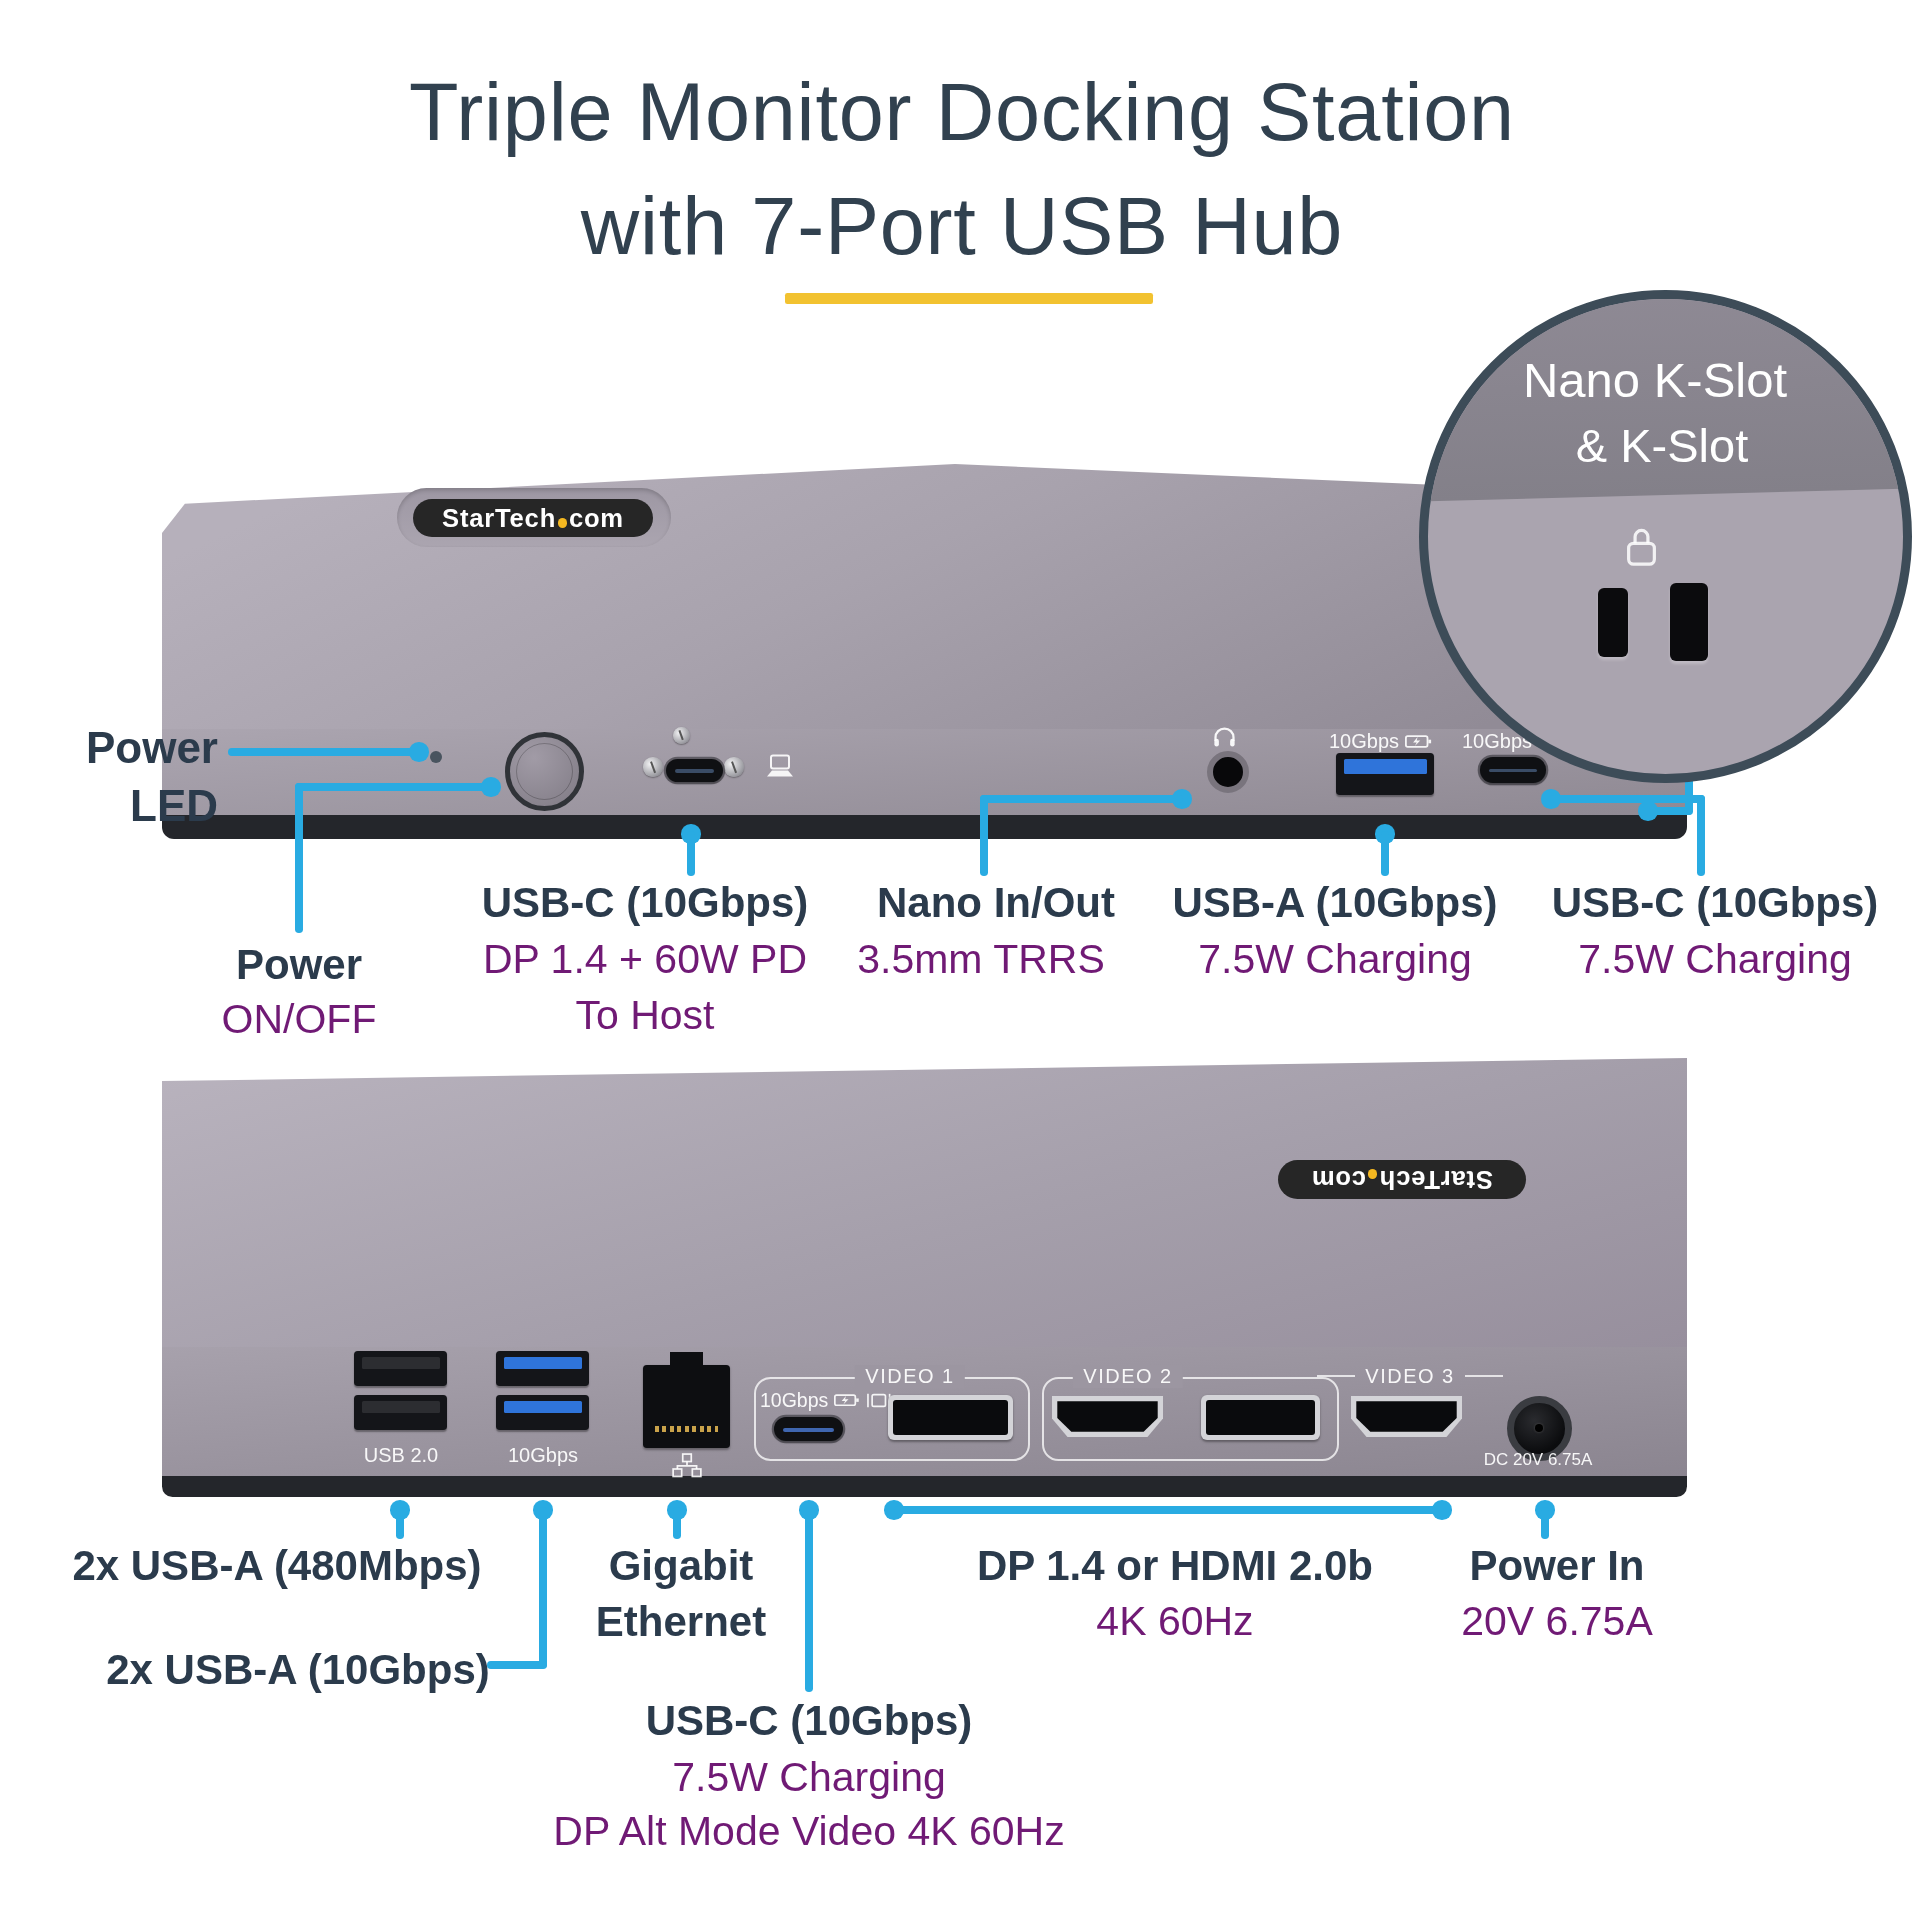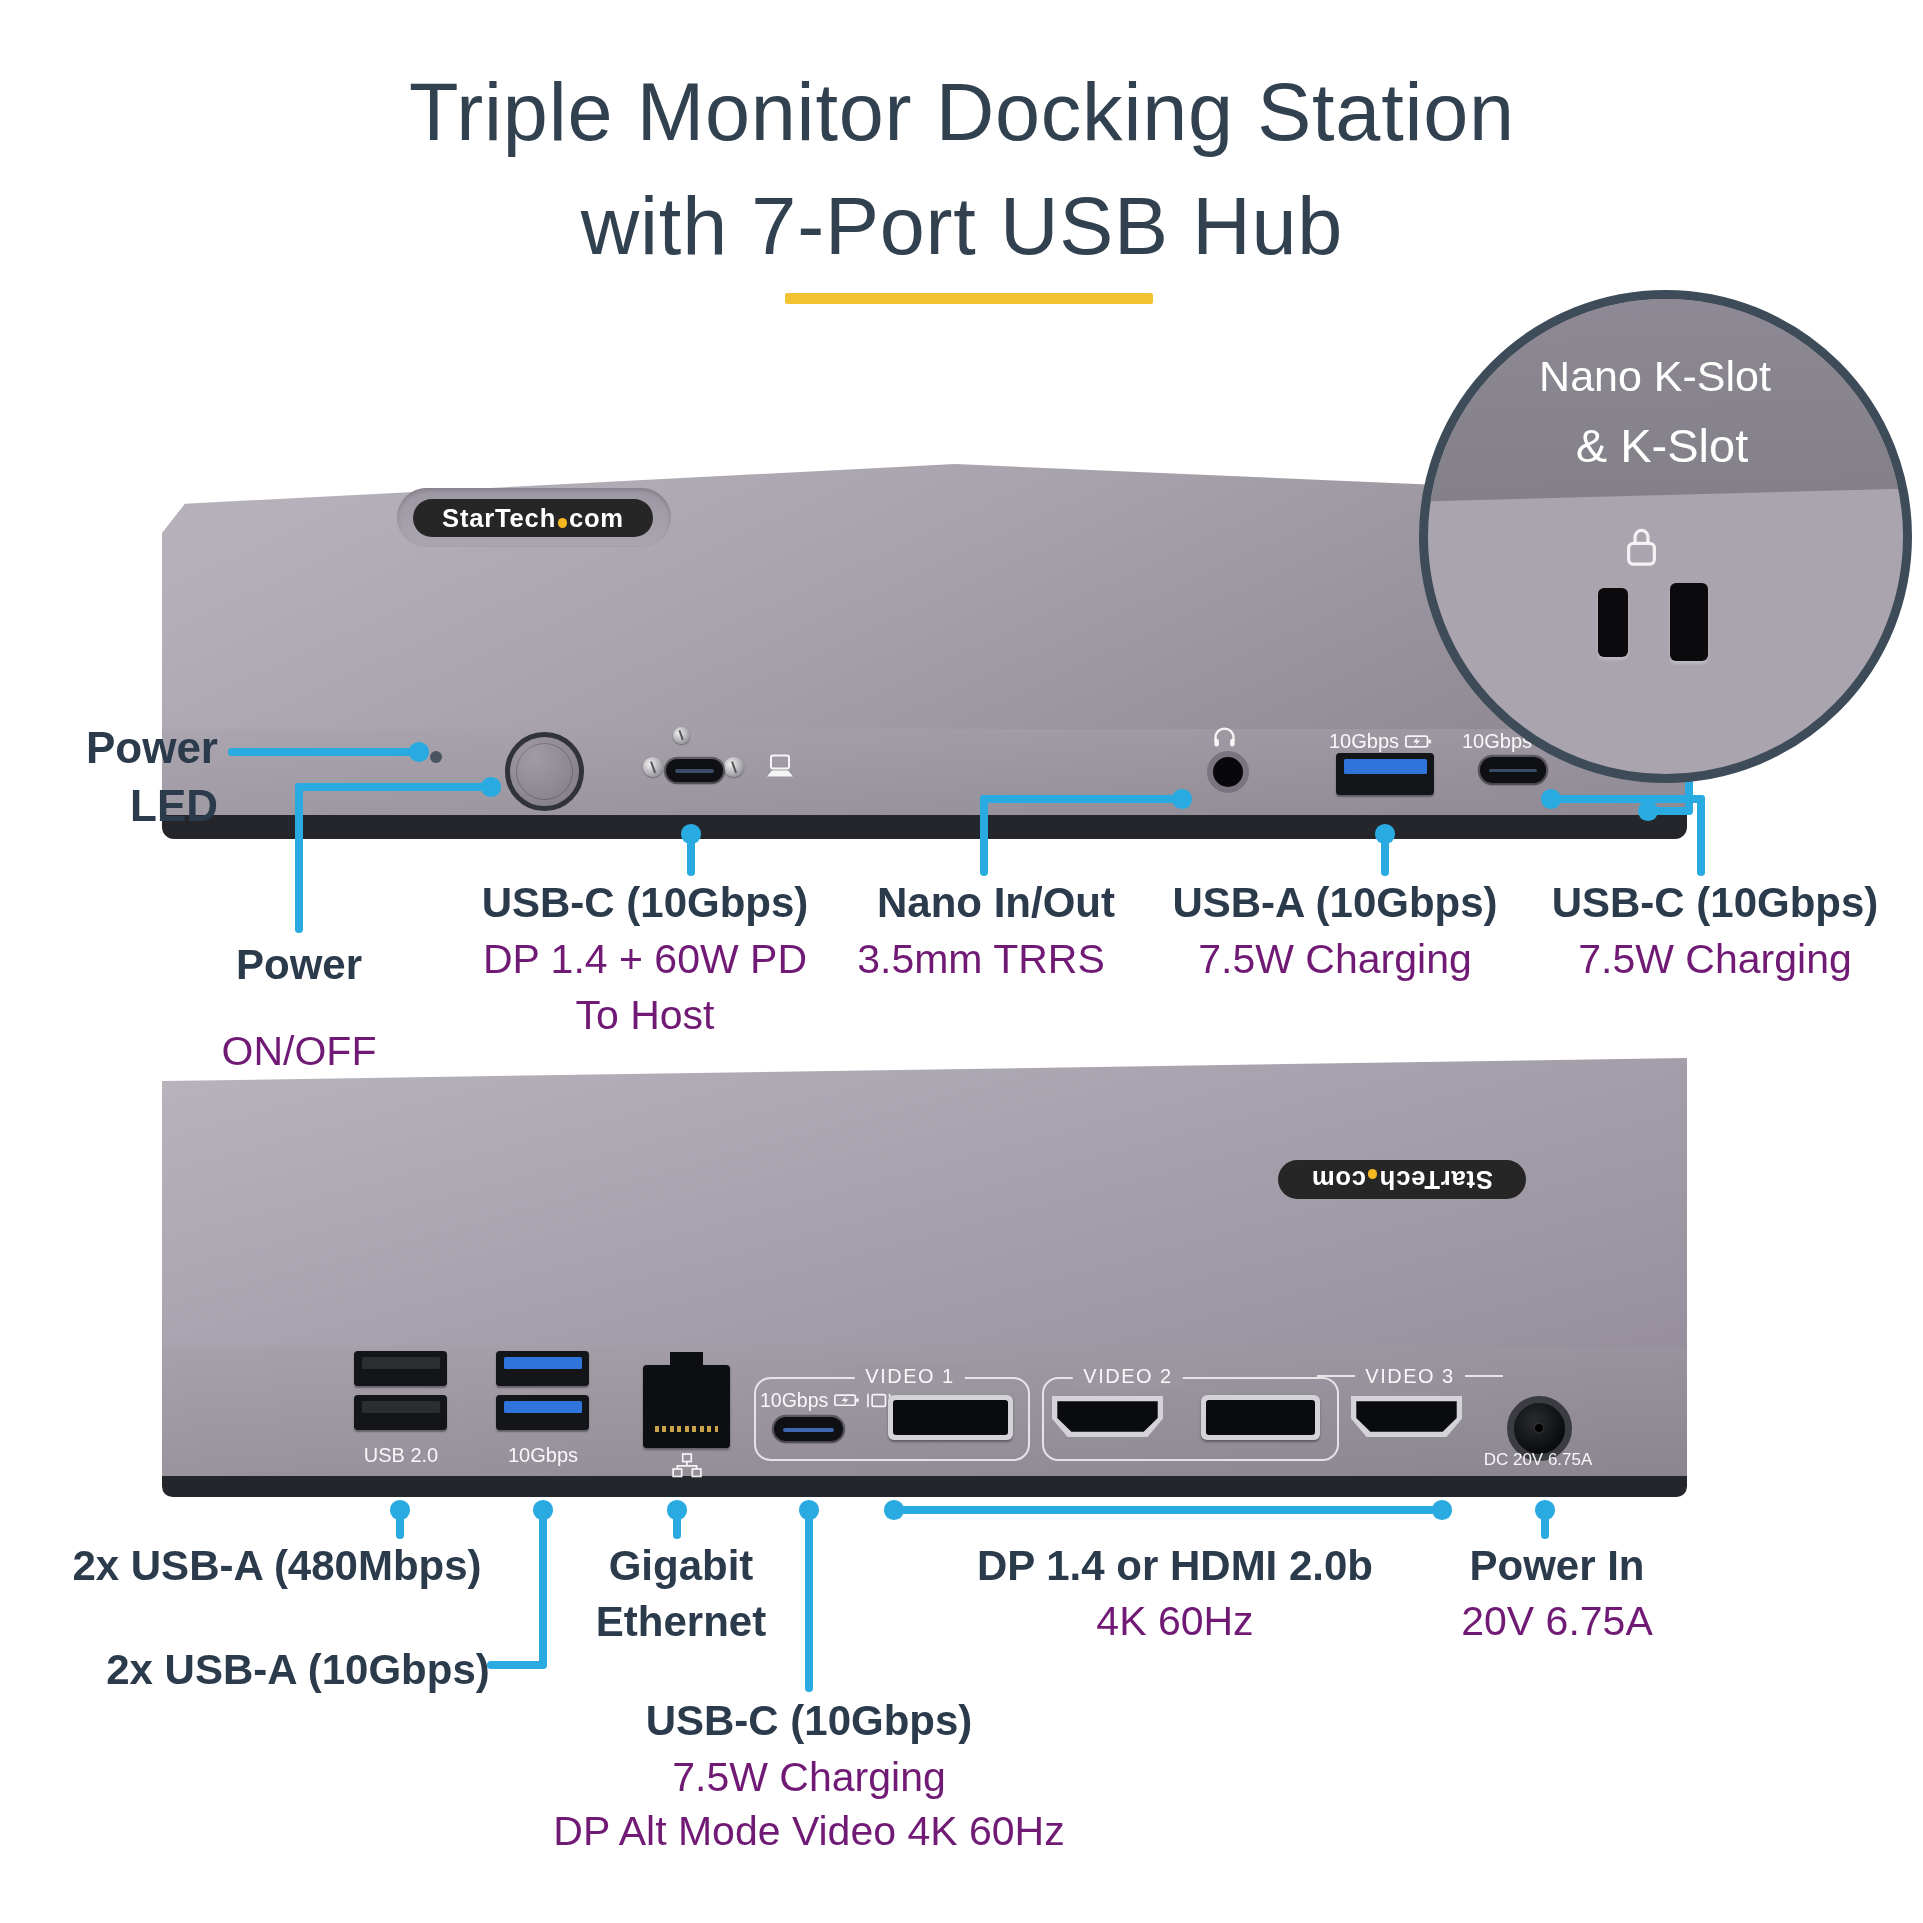--- a/index.html
+++ b/index.html
@@ -118,21 +118,21 @@
     </span>
   </div>
   <div class="usbC" style="left:1480px;top:757px;width:66px;height:25.6px;">
     <div class="slot"></div>
   </div>
 
   <div class="abs" style="left:1419px;top:290px;width:493px;height:493px;border-radius:50%;border:9.8px solid #3D4C58;
               background:#aaa4af;overflow:hidden;z-index:30;box-sizing:border-box;">
     <div class="abs" style="left:-10%;top:-22.5px;width:120%;height:218px;transform:rotate(-1.5deg);
                 background:linear-gradient(#8f8a95,#838089);"></div>
-    <div class="abs" style="left:227px;top:53px;transform:translateX(-50%);color:#fff;font-size:43px;white-space:nowrap;">Nano K-Slot</div>
+    <div class="abs" style="left:227px;top:53px;transform:translateX(-50%);color:#fff;font-size:49px;white-space:nowrap;">Nano K-Slot</div>
     <div class="abs" style="left:234px;top:119px;transform:translateX(-50%);color:#fff;font-size:47px;white-space:nowrap;">&amp; K-Slot</div>
     <div class="abs" style="left:194px;top:225px;">
       <svg width="39" height="45" viewBox="0 0 24 28">
         <rect x="4" y="12" width="16" height="13" rx="3" fill="none" stroke="rgba(255,255,255,.85)" stroke-width="2"></rect>
         <path d="M8 12 V8 a4 4 0 0 1 8 0 v4" fill="none" stroke="rgba(255,255,255,.85)" stroke-width="2"></path>
       </svg>
     </div>
     <div class="abs" style="left:170px;top:289px;width:30px;height:69px;border-radius:6px;background:#0b0b0d;box-shadow:0 3px 3px rgba(255,255,255,.25);"></div>
     <div class="abs" style="left:242px;top:284px;width:38px;height:78px;border-radius:6px;background:#0b0b0d;box-shadow:0 3px 3px rgba(255,255,255,.25);"></div>
   </div>
@@ -145,21 +145,21 @@
     <div style="font-weight:700;font-size:44px;color:#2B3B4C;">Power</div>
     <div style="font-weight:700;font-size:44px;color:#2B3B4C;margin-top:7.5px;">LED</div>
   </div>
   <div class="line" style="left:228px;top:748px;width:189px;height:7.5px;"></div>
   <div class="dot" style="left:409px;top:742px;"></div>
 
   <div class="line" style="left:295px;top:783px;width:195px;height:7.5px;"></div>
   <div class="dot" style="left:481px;top:777px;"></div>
   <div class="line" style="left:295px;top:783px;width:7.5px;height:150px;"></div>
   <div class="lblb" style="left:299px;top:941px;">Power</div>
-  <div class="lblr" style="left:299px;top:996px;margin-top:32px;">ON/OFF</div>
+  <div class="lblr" style="left:299px;top:996px;">ON/OFF</div>
 
   <div class="dot" style="left:681px;top:824px;"></div>
   <div class="line" style="left:687px;top:831px;width:7.5px;height:45px;"></div>
   <div class="lblb" style="left:645px;top:879px;">USB-C (10Gbps)</div>
   <div class="lblr" style="left:645px;top:936px;">DP 1.4 + 60W PD</div>
   <div class="lblr" style="left:645px;top:992px;">To Host</div>
 
   <div class="dot" style="left:1172px;top:789px;"></div>
   <div class="line" style="left:980px;top:795px;width:203px;height:7.5px;"></div>
   <div class="line" style="left:980px;top:795px;width:7.5px;height:81px;"></div>

